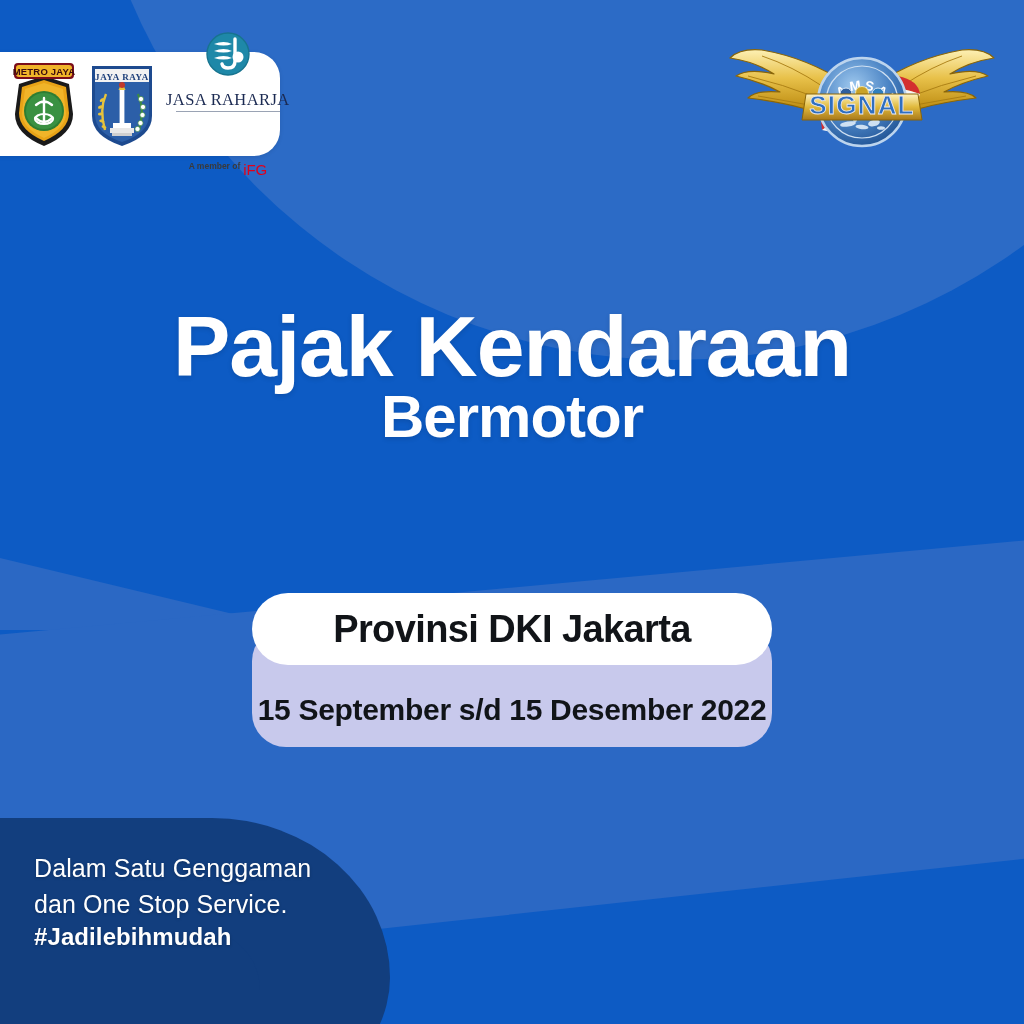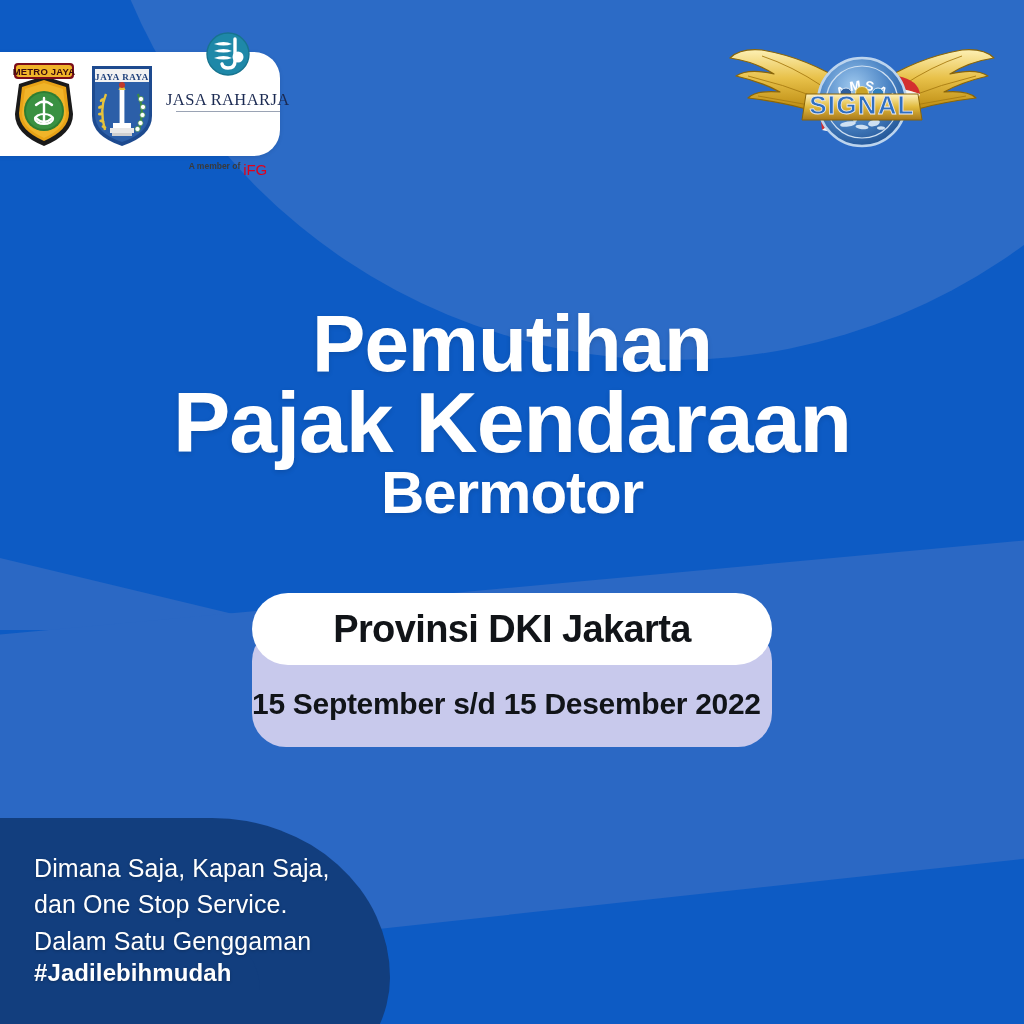--- a/index.html
+++ b/index.html
@@ -101,22 +101,22 @@
   
   .badge-stack{
     position:absolute;left:50%;transform:translateX(-50%);
     top:593px;width:520px;
   }
   .badge-date{
     position:absolute;left:0;top:34px;
     width:520px;height:120px;
     background:#c8c9ec;
     border-radius:34px;
-    display:flex;align-items:flex-end;justify-content:flex-start;
-    padding-bottom:26px;
+    display:flex;align-items:flex-end;justify-content:center;
+    padding-bottom:20px;
   }
   .badge-date-text{
     font-size:30px;font-weight:bold;color:#111418;letter-spacing:-.3px;
   }
   .badge-province{
     position:relative;
     width:520px;height:72px;
     background:#ffffff;
     border-radius:36px;
     display:flex;align-items:center;justify-content:center;
@@ -287,34 +287,32 @@
       <circle cx="133" cy="88" r="2"></circle>
     </g>
 
     <g>
       <path d="M84 62 L196 62 L200 88 L80 88 Z" fill="url(#bandg)" stroke="#8a6508" stroke-width="1"></path>
       <text x="140" y="82" text-anchor="middle" font-family="Liberation Sans, sans-serif" font-size="26" font-weight="bold" fill="#2f6fc0" stroke="#e9e9f5" stroke-width="0.8" letter-spacing="1.2">SIGNAL</text>
     </g>
   </svg>
 
   <div class="headline">
-    <span class="l1">Pemutihan</span>
     <span class="l2">Pajak Kendaraan</span>
     <span class="l3">Bermotor</span>
   </div>
 
   <div class="badge-stack">
     <div class="badge-date">
       <span class="badge-date-text">15 September s/d 15 Desember 2022</span>
     </div>
     <div class="badge-province">
       <span class="badge-province-text">Provinsi DKI Jakarta</span>
     </div>
   </div>
 
   <div class="tagline">
-    <div class="tagline-line">Dimana Saja, Kapan Saja,</div>
+    <div class="tagline-line">Dalam Satu Genggaman</div>
     <div class="tagline-line">dan One Stop Service.</div>
-    <div class="tagline-line">Dalam Satu Genggaman</div>
     <div class="hashtag">#Jadilebihmudah</div>
   </div>
 
 </div>
 
 </body></html>

